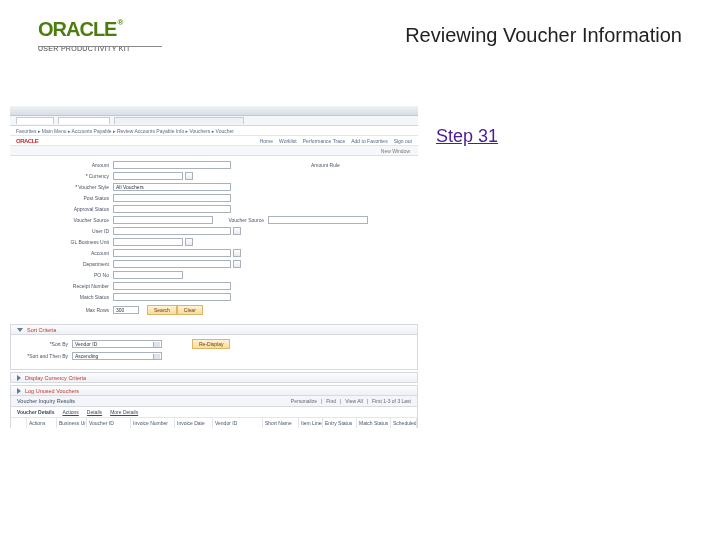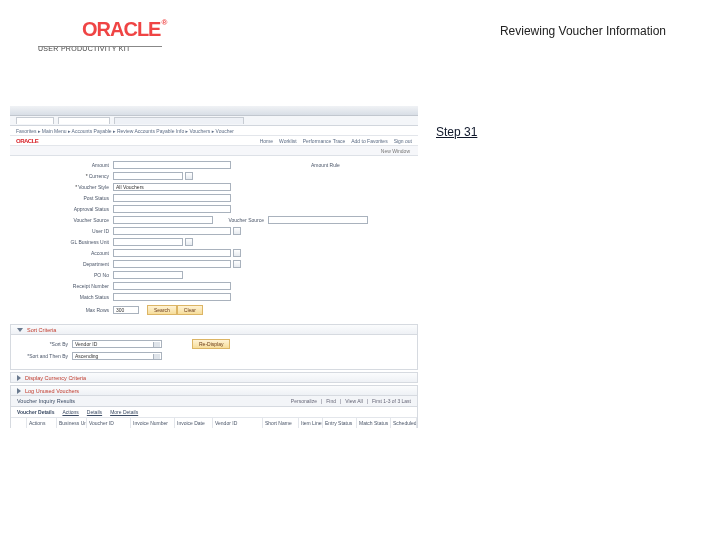--- a/index.html
+++ b/index.html
@@ -2,28 +2,28 @@
 <html><head>
 <meta charset="utf-8">
 <style>
   * { box-sizing: border-box; margin: 0; padding: 0; }
   html, body { width: 720px; height: 540px; background: #fff; font-family: Arial, Helvetica, sans-serif; }
   .page { width: 720px; height: 540px; position: relative; }
 
   
   .hdr { position: absolute; top: 18px; left: 38px; right: 38px; height: 40px; }
   .logo-block { display: inline-block; vertical-align: top; }
-  .oracle-logo { font-family: Arial, sans-serif; font-weight: 800; color: #ef4444; letter-spacing: -1px; font-size: 20px; position: relative; margin-left: 44px; }
+  .oracle-logo { font-family: Arial, sans-serif; font-weight: 800; color: #4d7c0f; letter-spacing: -1px; font-size: 20px; position: relative; }
   .oracle-logo .reg { font-size: 8px; vertical-align: top; margin-left: 1px; }
   .oracle-sub { font-size: 7px; color: #444; letter-spacing: 0.3px; margin-top: 2px; padding-top: 2px; }
   .hdr-rule { position: absolute; top: 28px; left: 0; right: 520px; border-top: 1px solid #888; }
-  .hdr-title { position: absolute; top: 6px; right: 16px; font-size: 12px; color: #222; }
-
-  
-  .right-col { position: absolute; top: 124px; left: 436px; width: 248px; font-size: 12px; color: #0f172a; line-height: 1.35; text-decoration: underline; }
+  .hdr-title { position: absolute; top: 6px; right: 0; font-size: 20px; color: #222; }
+
+  
+  .right-col { position: absolute; top: 124px; left: 436px; width: 248px; font-size: 18px; color: #4c1d95; line-height: 1.35; text-decoration: underline; }
   .right-col .step { margin-bottom: 24px; }
   .right-col .instr b { font-weight: 700; }
 
   
   .shot { position: absolute; top: 106px; left: 10px; width: 408px; height: 322px; overflow: hidden; border: 0; }
 
   
   .shot .toolbar { height: 10px; background: linear-gradient(#f0f2f5,#d8dee6); border-bottom: 1px solid #c1c7cf; }
   .shot .tabbar { height: 10px; background: #f4f6f9; border-bottom: 1px solid #d1d6dd; position: relative; }
   .shot .tabbar .tab { position: absolute; top: 1px; height: 7px; background: #fff; border: 1px solid #c7ccd3; border-bottom: none; }

